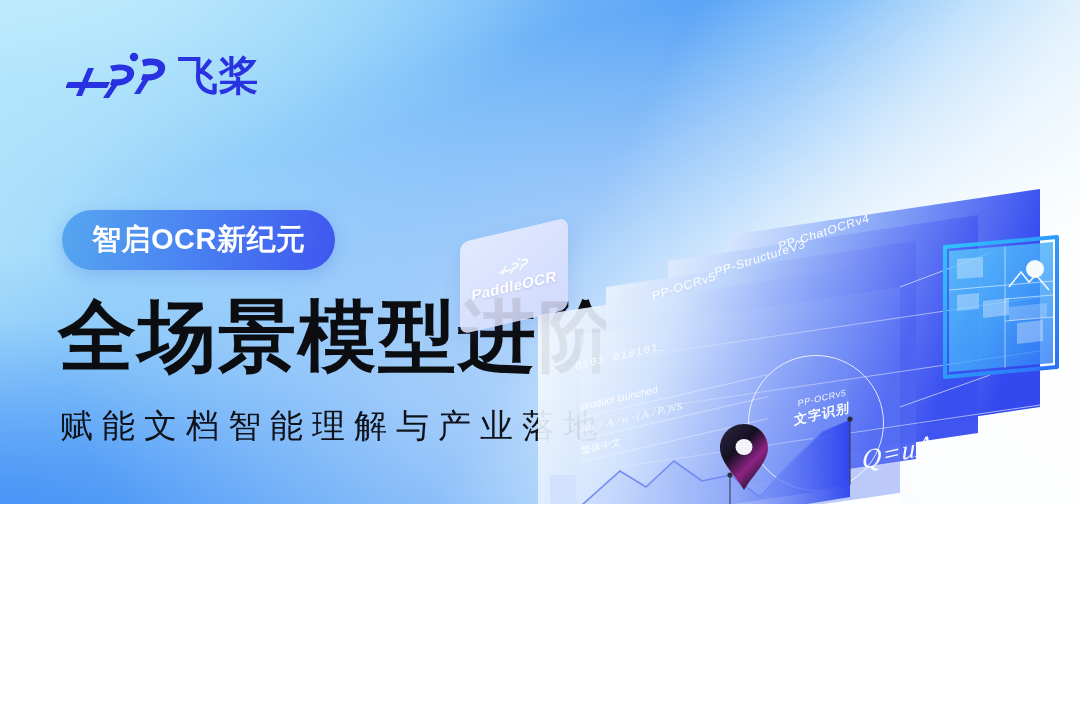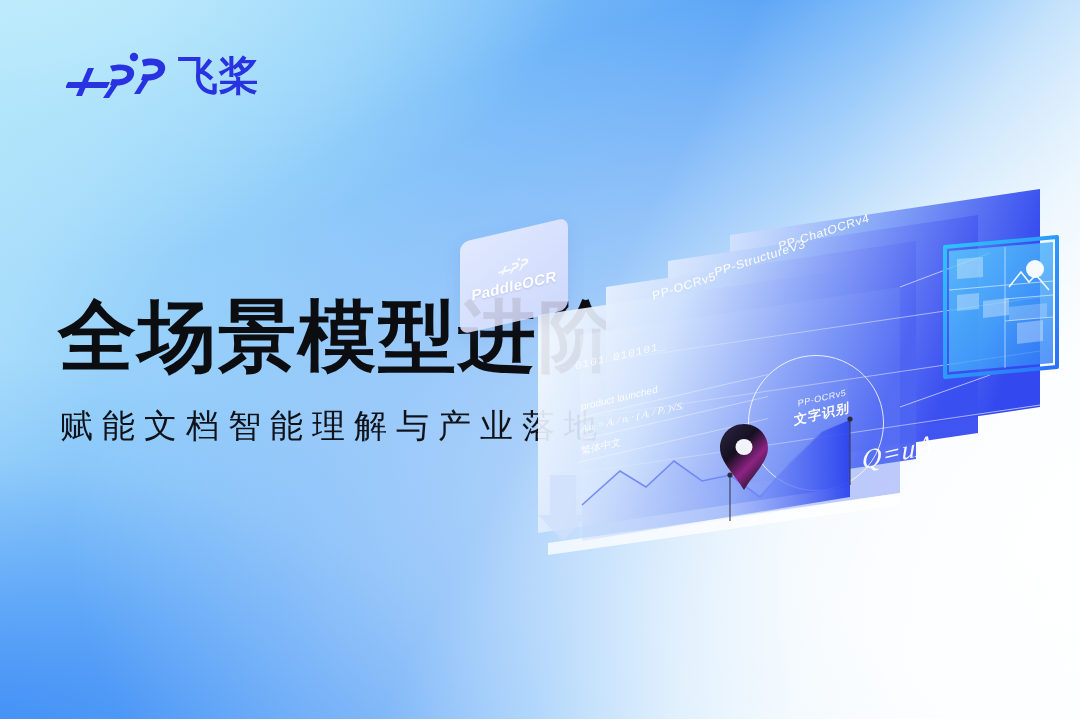--- a/index.html
+++ b/index.html
@@ -3,21 +3,21 @@
 <meta charset="utf-8">
 <style>
   html, body {
     margin: 0;
     padding: 0;
     background: #ffffff;
   }
   #banner {
     position: relative;
     width: 1080px;
-    height: 719px;
+    height: 504px;
     overflow: hidden;
     font-family: "Liberation Sans", "DejaVu Sans", sans-serif;
     
     background:
       linear-gradient(118deg,
         #b2e6fb 0%,
         #a8ddfb 12%,
         #8ecbfa 26%,
         #6fb4f8 40%,
         #5aa4f6 52%,
@@ -276,20 +276,23 @@
         <path d="M44 14 C58 10 70 14 68 23 C66 32 54 35 44 33 L46 27 C53 28 60 27 61 22.5 C62 18.5 55 17 46.5 19.5 Z"></path>
         <path d="M47 31 L53 31 L43 46 L37 46 Z"></path>
         <path d="M76 8 C90 4 101 9 99 18 C97 27 85 30 75 28 L77 22 C84 23 91 22 92 17.5 C93 13.5 86 12 77.5 14.5 Z"></path>
         <path d="M78 26 L84 26 L74 42 L68 42 Z"></path>
         <circle cx="68" cy="5" r="4.2"></circle>
       </g>
     </svg>
     <span class="logo-cn">飞桨</span>
   </div>
 
+  <div class="badge">
+    <span class="badge-text">智启OCR新纪元</span>
+  </div>
 
   <div class="headline">全场景模型进阶</div>
   <div class="subline">赋能文档智能理解与产业落地</div>
 
   <div class="stage">
 
     <svg class="layer" width="650" height="430" viewBox="0 0 650 430" style="left:0;top:0;">
       <defs>
         <linearGradient id="gP1" x1="0" y1="0" x2="1" y2="0.3">
           <stop offset="0%" stop-color="#ffffff" stop-opacity="0.92"></stop>

